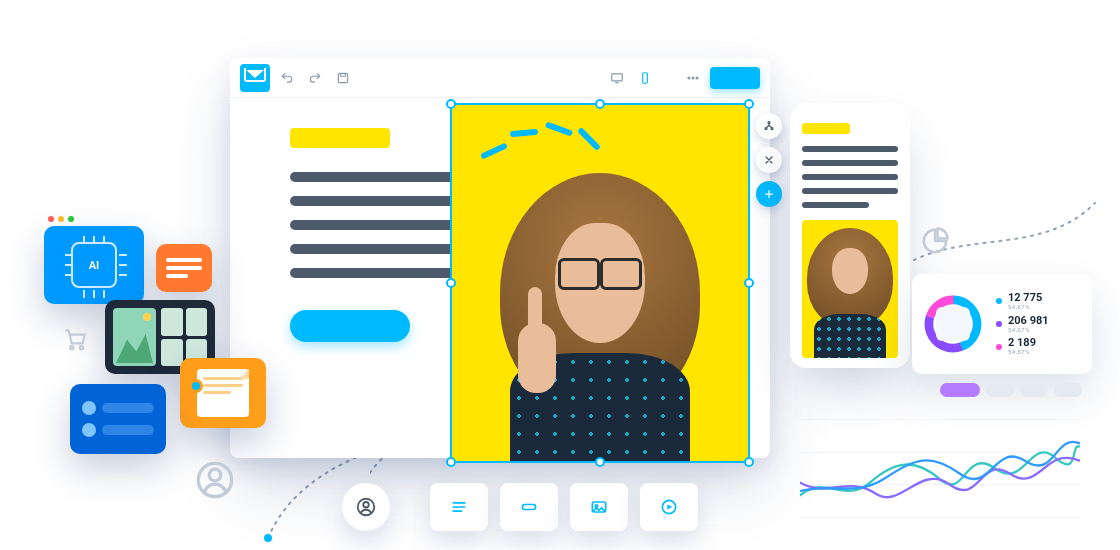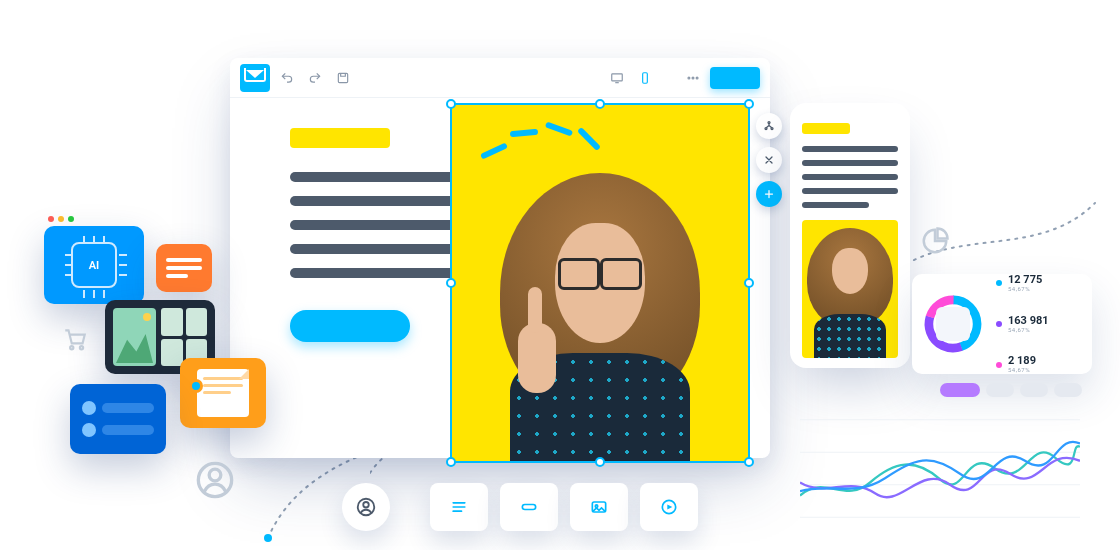--- a/index.html
+++ b/index.html
@@ -231,21 +231,21 @@
   .chart-panel svg{width:100%;height:100%}
 
   .donut-panel{
     position:absolute;left:912px;top:246px;width:180px;height:100px;
     background:#fff;border-radius:10px;box-shadow:0 20px 40px rgba(30,60,120,.15);
     display:flex;align-items:center;padding:10px;gap:12px;
   }
   .donut{width:62px;height:62px;position:relative}
   .donut svg{width:100%;height:100%}
   .donut-center{position:absolute;inset:14px;background:#f3f6fb;border-radius:6px}
-  .stats{flex:1;display:flex;flex-direction:column;gap:22px}
+  .stats{flex:1;display:flex;flex-direction:column;gap:4px}
   .stat{display:flex;align-items:center;gap:6px}
   .stat .dot{width:6px;height:6px;border-radius:50%}
   .stat .num{font-size:11px;font-weight:700;color:#1a2a3a}
   .stat .sub{font-size:6px;color:#9aa7b7;letter-spacing:.5px}
   .stat div{display:flex;flex-direction:column;line-height:1.1}
 
   .pie-decor{position:absolute;left:920px;top:198px;color:#c2ccd8}
   .pie-decor svg{width:30px;height:30px;stroke:currentColor;fill:none;stroke-width:2}
 
   .filter-chips{position:absolute;left:940px;top:355px;display:flex;gap:6px}
@@ -514,21 +514,21 @@
       <div class="stat">
         <span class="dot" style="background:#00baff"></span>
         <div>
             <span class="num">12 775</span>
             <span class="sub">54,67%</span>
           </div>
       </div>
       <div class="stat">
         <span class="dot" style="background:#8a4bff"></span>
         <div>
-            <span class="num">163 981</span>
+            <span class="num">206 981</span>
             <span class="sub">54,67%</span>
           </div>
       </div>
       <div class="stat">
         <span class="dot" style="background:#ff4bd8"></span>
         <div>
             <span class="num">2 189</span>
             <span class="sub">54,67%</span>
           </div>
       </div>

